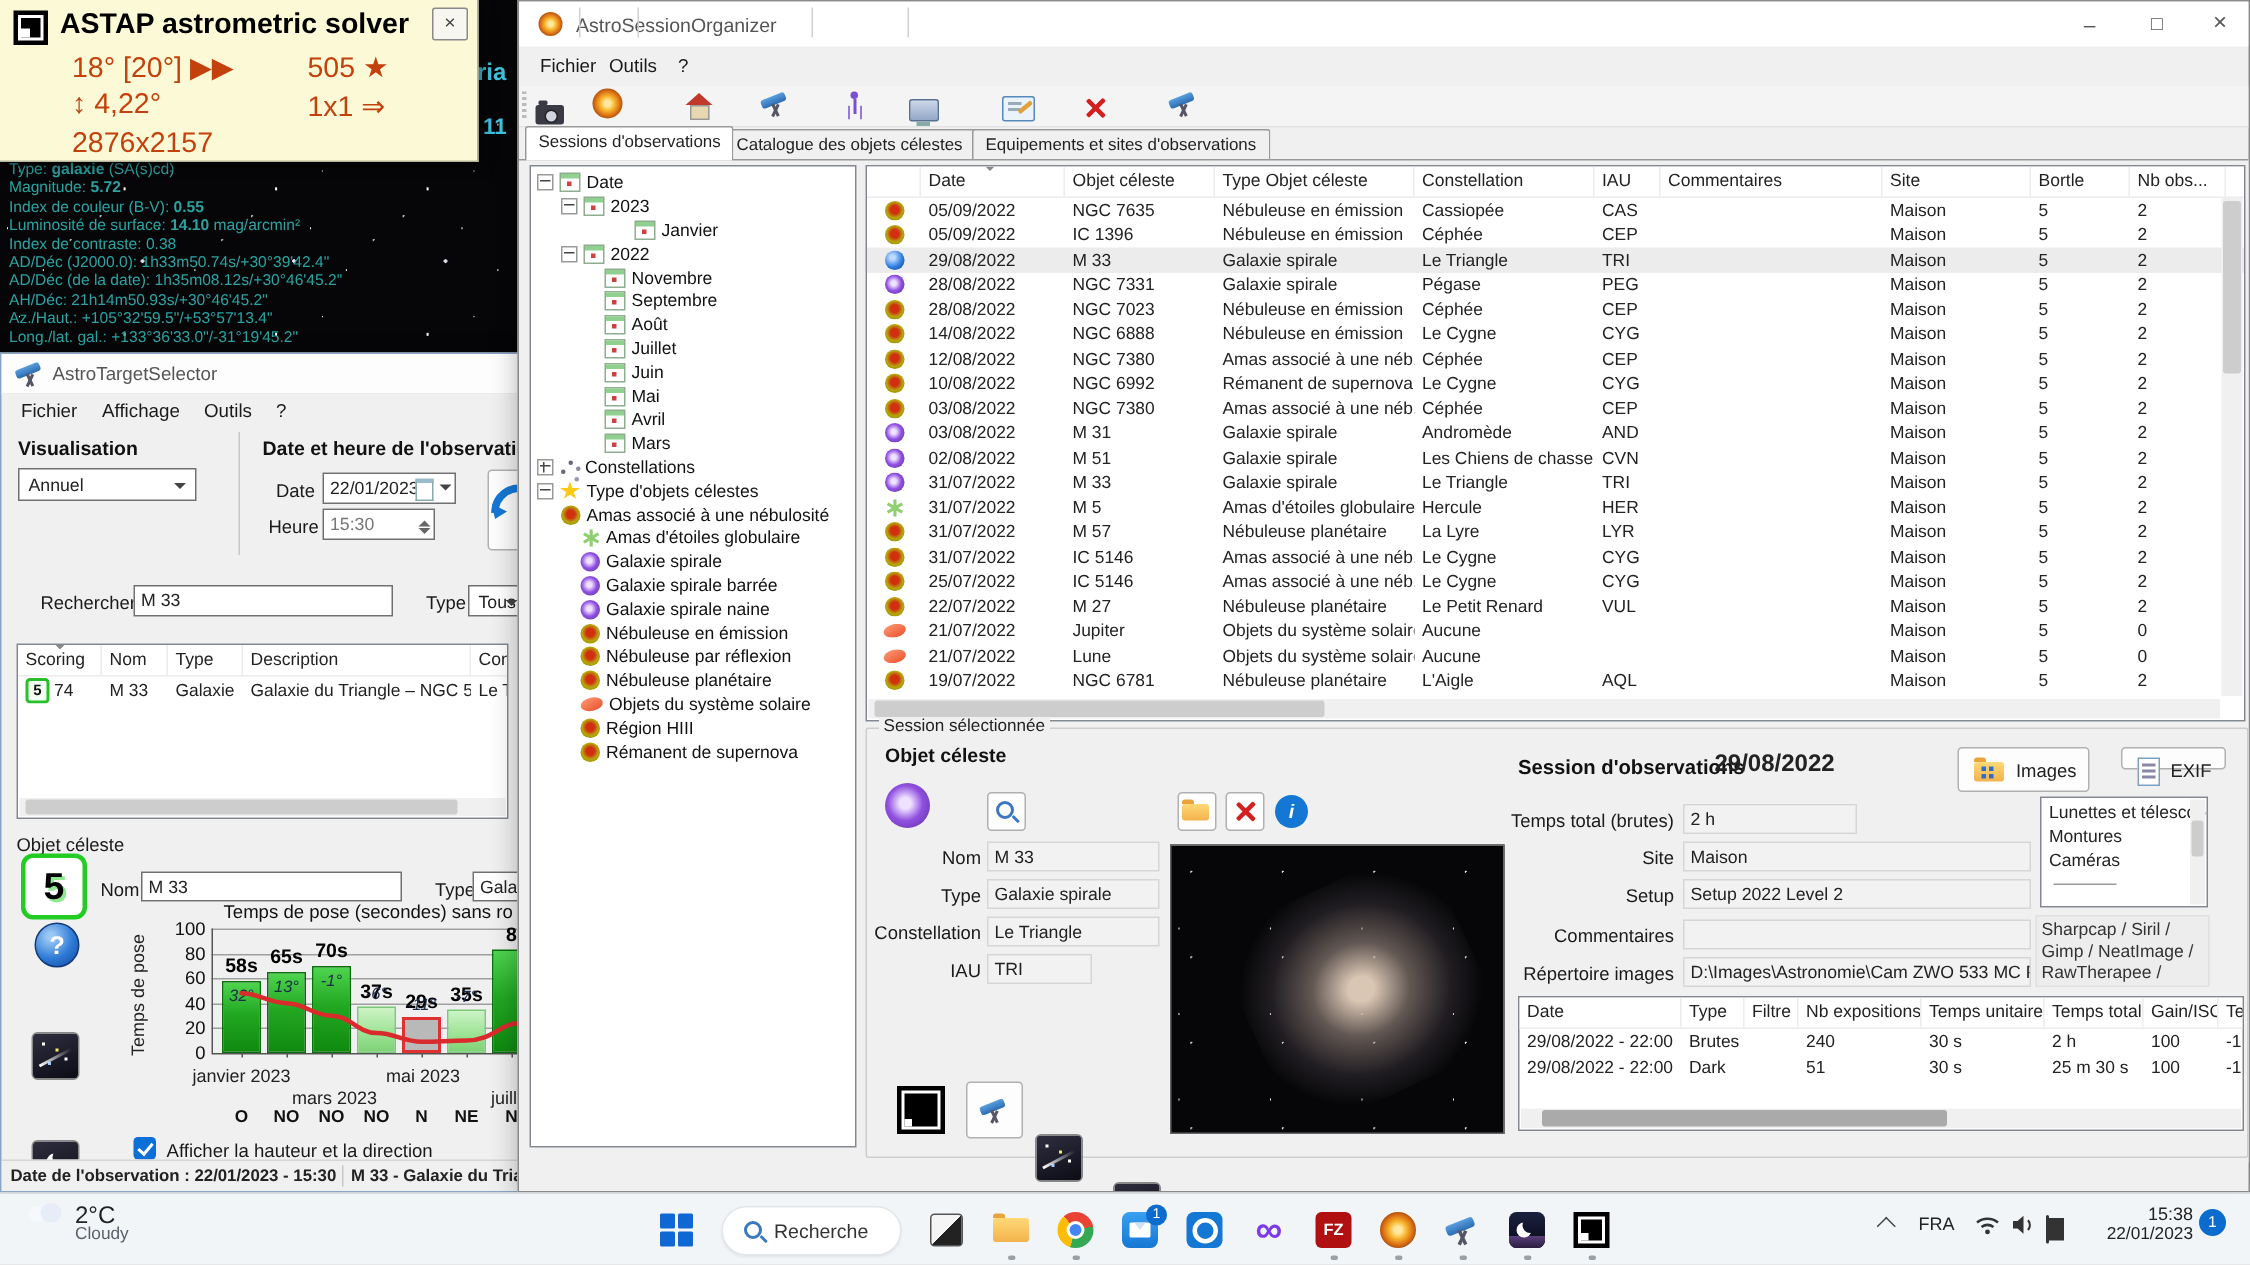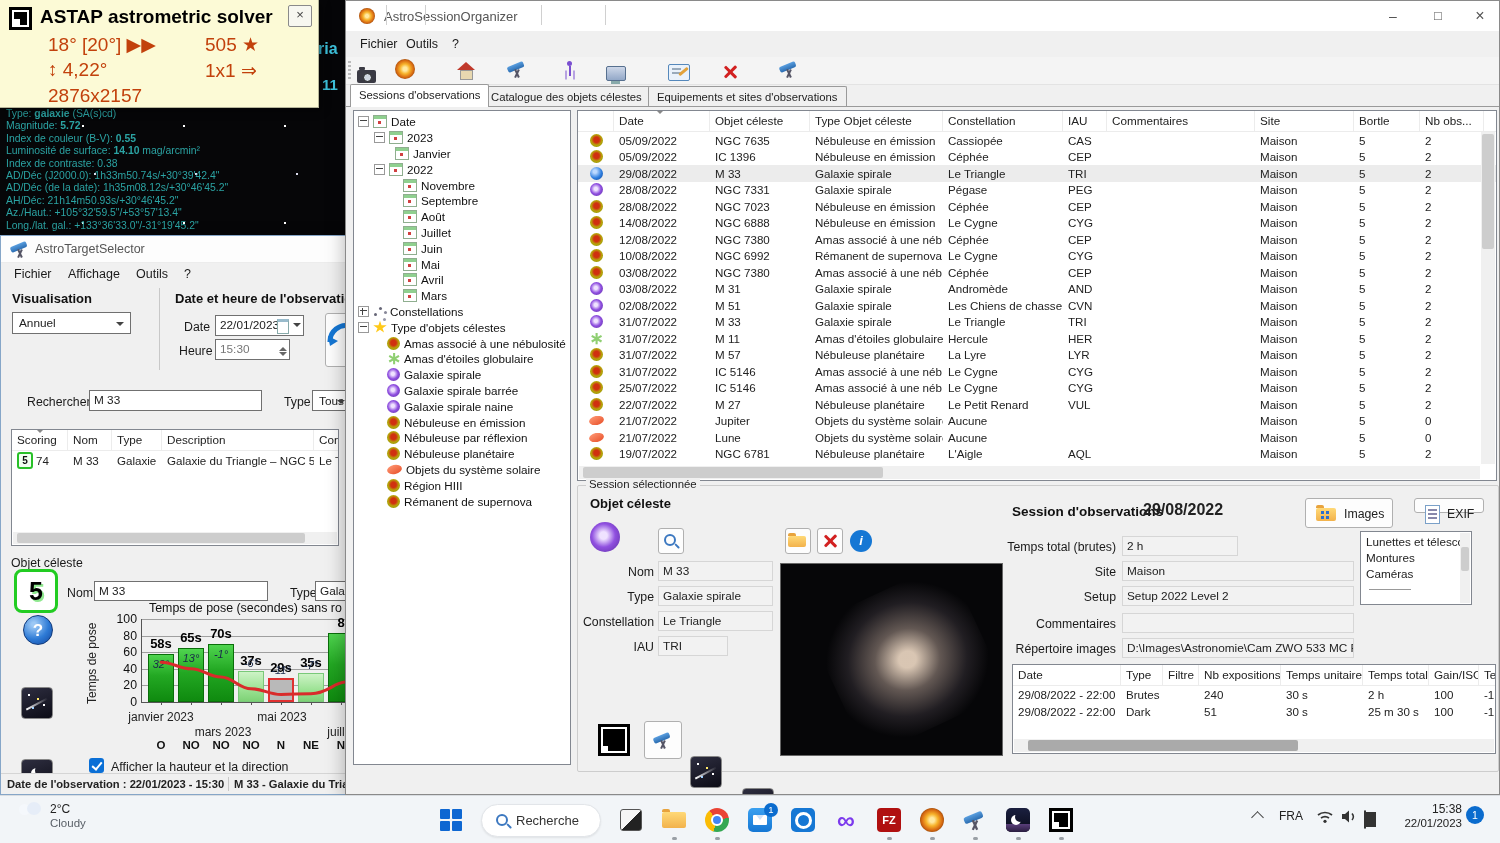--- a/index.html
+++ b/index.html
@@ -299,21 +299,21 @@
           <div class="trow" style="padding-left: 4px;">
             <span class="tg"></span>
             <span class="tico-cal"></span>
             <span>Date</span>
           </div>
           <div class="trow" style="padding-left: 20px;">
             <span class="tg"></span>
             <span class="tico-cal"></span>
             <span>2023</span>
           </div>
-          <div class="trow" style="padding-left: 28px;">
+          <div class="trow" style="padding-left: 56px;">
             <span class="tgsp"></span>
             <span class="tico-cal"></span>
             <span>Janvier</span>
           </div>
           <div class="trow" style="padding-left: 20px;">
             <span class="tg"></span>
             <span class="tico-cal"></span>
             <span>2022</span>
           </div>
           <div class="trow" style="padding-left: 36px;">
@@ -359,21 +359,21 @@
           <div class="trow" style="padding-left: 4px;">
             <span class="tg plus"></span>
             <span class="tico-con"></span>
             <span>Constellations</span>
           </div>
           <div class="trow" style="padding-left: 4px;">
             <span class="tg"></span>
             <span class="tico-star"></span>
             <span>Type d'objets célestes</span>
           </div>
-          <div class="trow" style="padding-left: 20px;">
+          <div class="trow" style="padding-left: 7px;">
             <span class="tgsp"></span>
             <span class="oic oic-nebula"></span>
             <span>Amas associé à une nébulosité</span>
           </div>
           <div class="trow" style="padding-left: 20px;">
             <span class="tgsp"></span>
             <span class="oic oic-cluster">∗</span>
             <span>Amas d'étoiles globulaire</span>
           </div>
           <div class="trow" style="padding-left: 20px;">
@@ -602,21 +602,21 @@
             <div style="width: 148px; flex: 0 0 auto;"></div>
             <div style="width: 99px; flex: 0 0 auto;">Maison</div>
             <div style="width: 66px; flex: 0 0 auto;">5</div>
             <div style="width: 64px; flex: 0 0 auto;">2</div>
           </div>
           <div class="lvr" style="height: 16.5px;">
             <div style="width: 36px; flex: 0 0 auto; display: flex; justify-content: center; padding-left: 0px;">
               <span class="oic oic-cluster">∗</span>
             </div>
             <div style="width: 96px; flex: 0 0 auto;">31/07/2022</div>
-            <div style="width: 100px; flex: 0 0 auto;">M 11</div>
+            <div style="width: 100px; flex: 0 0 auto;">M 5</div>
             <div style="width: 133px; flex: 0 0 auto;">Amas d'étoiles globulaire</div>
             <div style="width: 120px; flex: 0 0 auto;">Hercule</div>
             <div style="width: 44px; flex: 0 0 auto;">HER</div>
             <div style="width: 148px; flex: 0 0 auto;"></div>
             <div style="width: 99px; flex: 0 0 auto;">Maison</div>
             <div style="width: 66px; flex: 0 0 auto;">5</div>
             <div style="width: 64px; flex: 0 0 auto;">2</div>
           </div>
           <div class="lvr" style="height: 16.5px;">
             <div style="width: 36px; flex: 0 0 auto; display: flex; justify-content: center; padding-left: 0px;">
@@ -779,20 +779,21 @@
           </div>
         <div class="lv" id="eqlist" style="left:782px;top:45px;width:112px;height:74px;padding-top:2px">
             <div class="eqitem">Lunettes et télescope</div>
             <div class="eqitem">Montures</div>
             <div class="eqitem">Caméras</div>
             <div class="eqdiv"></div>
             <div class="vsb" style="right: 1px; top: 1px; bottom: 1px; width: 10px;">
               <div class="thumb" style="left: 1px; right: 1px; top: 14px; height: 24px;"></div>
             </div>
           </div>
+        <div class="a" style="left:779px;top:124px;width:116px;height:48px;background:#ededed;border:1px solid #e0e0e0;font-size:11.7px;line-height:14.5px;padding:2px 3px;box-sizing:border-box;color:#333">Sharpcap / Siril / Gimp / NeatImage / RawTherapee /</div>
         <div class="lv" id="exptbl" style="left:434px;top:178px;width:484px;height:90px">
             <div class="lvh">
               <div style="width: 108px; flex: 0 0 auto;">Date</div>
               <div style="width: 42px; flex: 0 0 auto;">Type</div>
               <div style="width: 36px; flex: 0 0 auto;">Filtre</div>
               <div style="width: 82px; flex: 0 0 auto;">Nb expositions</div>
               <div style="width: 82px; flex: 0 0 auto;">Temps unitaire</div>
               <div style="width: 66px; flex: 0 0 auto;">Temps total</div>
               <div style="width: 50px; flex: 0 0 auto;">Gain/ISO</div>
               <div style="width: 40px; flex: 0 0 auto;">Te</div>
@@ -835,21 +836,21 @@
     <div class="pclose">×</div>
     <div class="pbig" style="left:48px;top:33px"><span>18° [20°]</span> <span>▶▶</span></div>
     <div class="pbig" style="left:205px;top:33px"><span>505</span> <span>★</span></div>
     <div class="pbig" style="left:48px;top:59px">↕ 4,22°</div>
     <div class="pbig" style="left:205px;top:59px">1x1 ⇒</div>
     <div class="pbig" style="left:48px;top:85px">2876x2157</div>
   </div>
 
   <div class="a taskbar">
     <div class="a" style="left:16px;top:14px"><span class="cloud"></span></div>
-    <div class="a" style="left:50px;top:6px;font-size:12px;color:#222">2°C</div>
+    <div class="a" style="left:50px;top:6px;font-size:16px;color:#222">2°C</div>
     <div class="a" style="left:50px;top:21px;font-size:11.5px;color:#5a6068">Cloudy</div>
 
     <div class="a" style="left:438px;top:0;height:48px;display:flex;align-items:center;gap:17px">
       <span class="tkic">
           <span class="startico"></span>
         </span>
       <span class="pill">
           <span class="mag" style="width:16px;height:16px"></span>
           <span>Recherche</span>
         </span>

